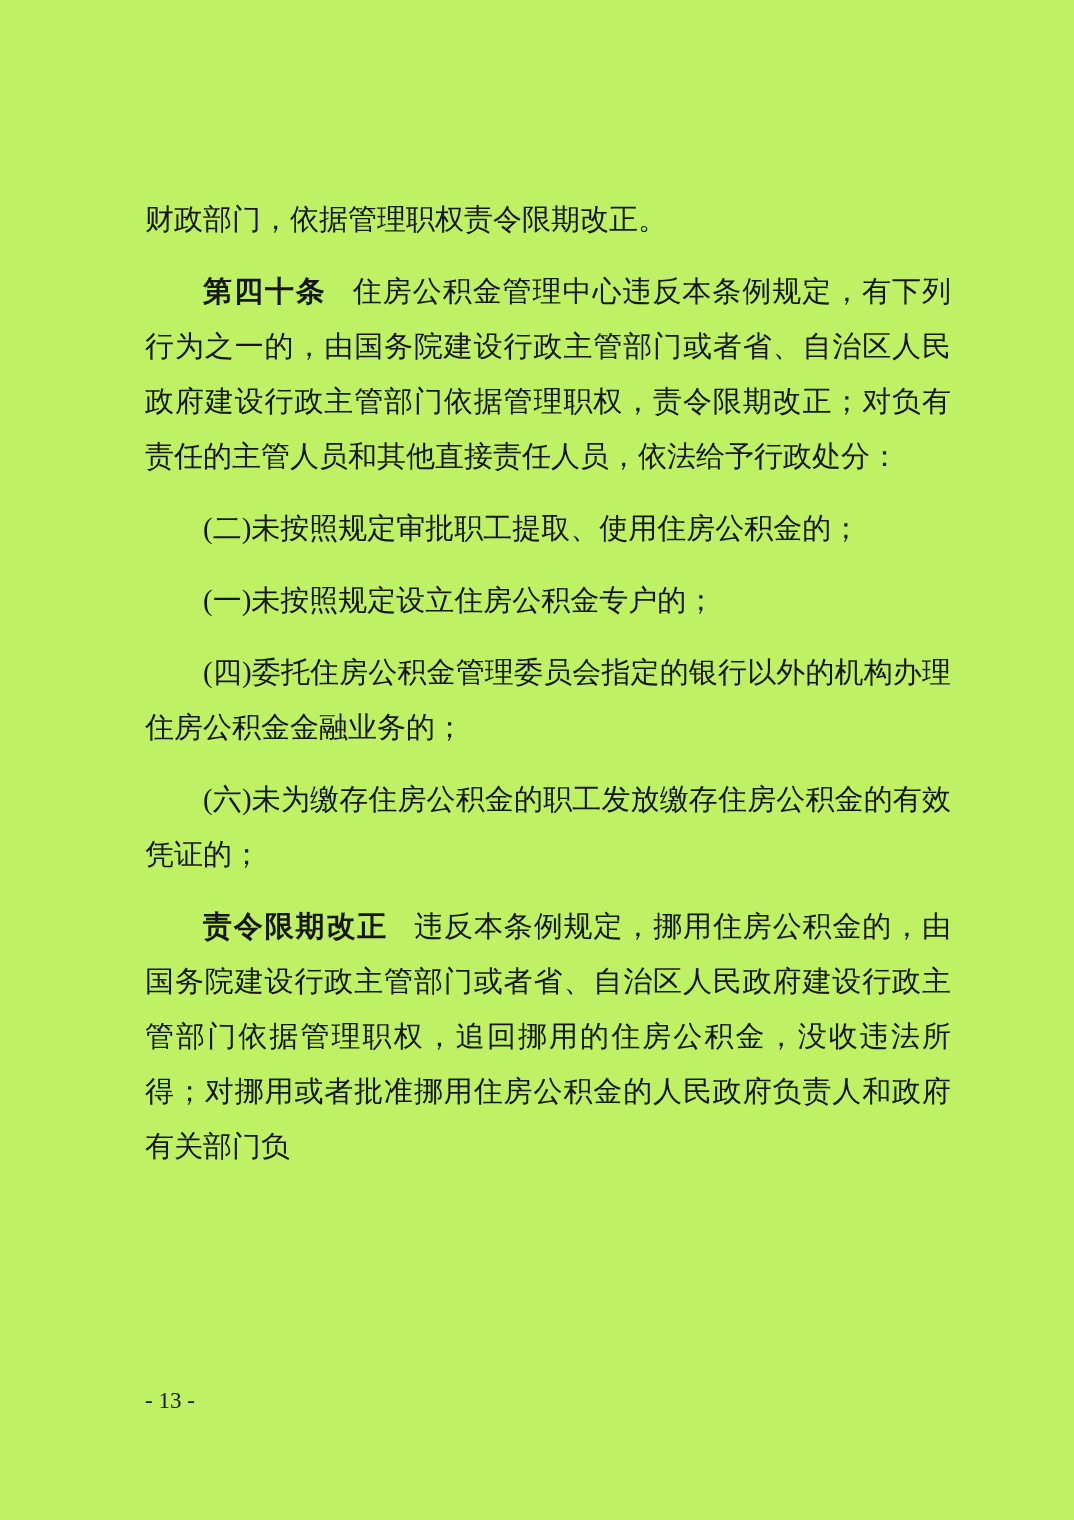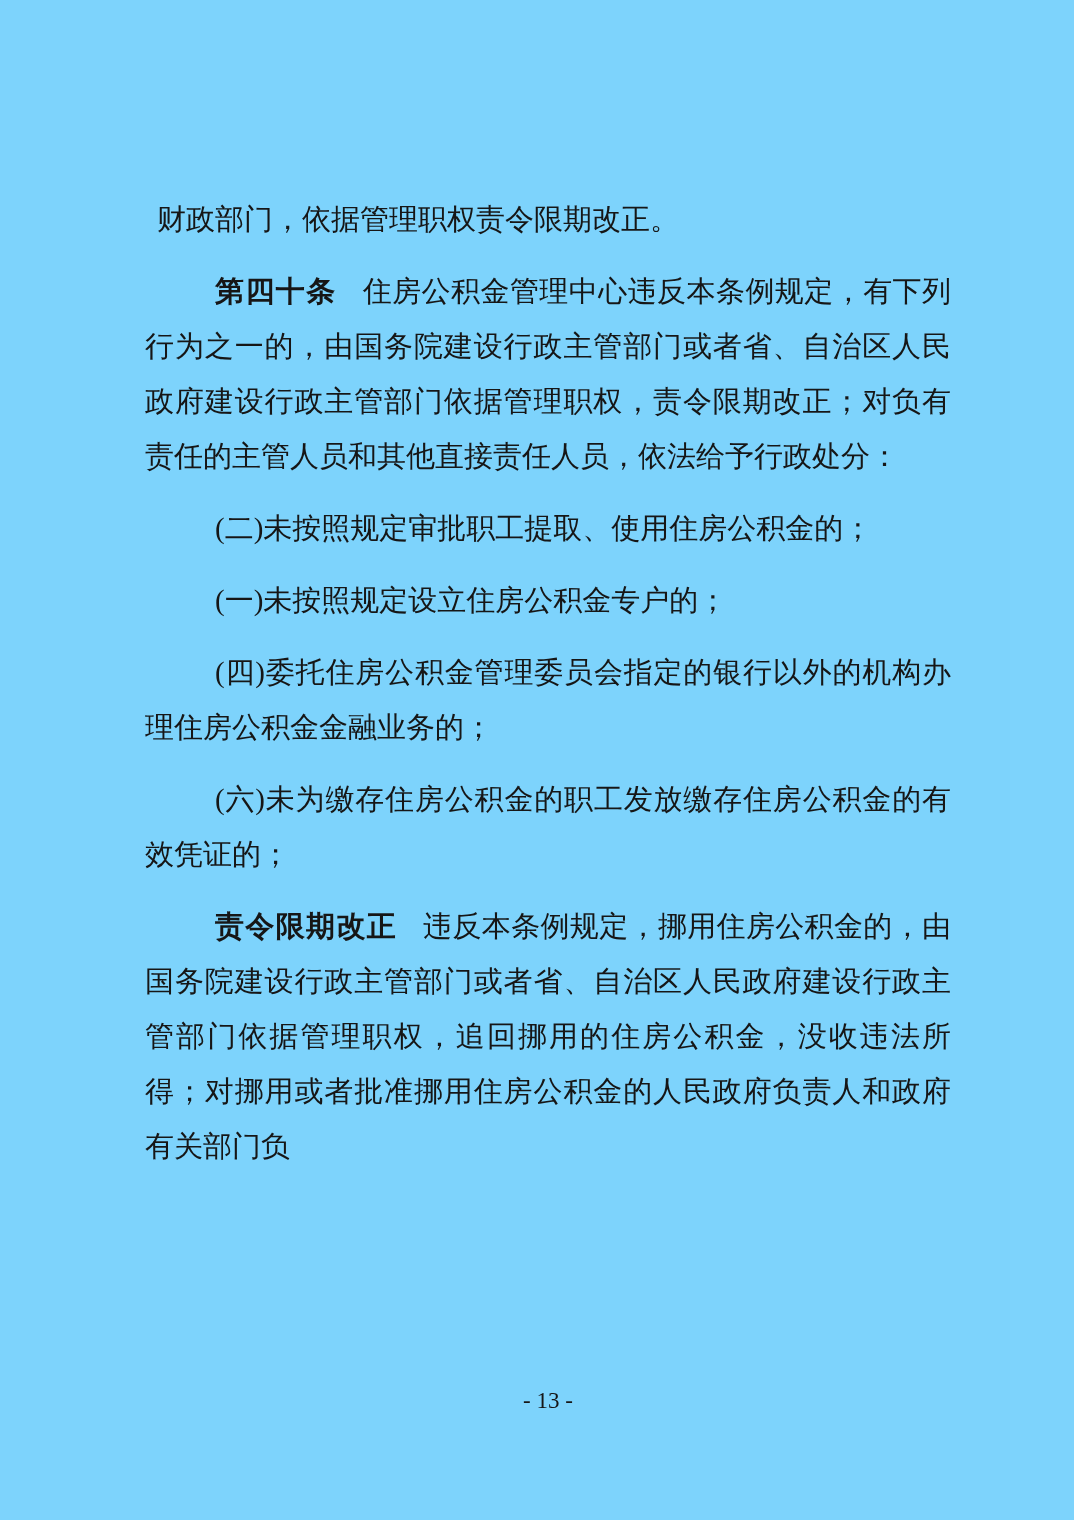--- a/index.html
+++ b/index.html
@@ -4,21 +4,21 @@
 <style>
   html, body {
     margin: 0;
     padding: 0;
     background: #ffffff;
   }
   .page {
     position: relative;
     width: 1074px;
     height: 1520px;
-    background: #7dd3fc;
+    background: #bef264;
     overflow: hidden;
     font-family: "Liberation Serif", "DejaVu Serif", serif;
   }
   .content {
     position: absolute;
     left: 145px;
     top: 192px;
     width: 806px;
   }
   .para {
@@ -30,31 +30,30 @@
     text-justify: inter-ideograph;
     word-break: break-all;
   }
   .para.indent {
     text-indent: 58px;
   }
   .lead {
     font-weight: bold;
     font-family: "Liberation Sans", "DejaVu Sans", sans-serif;
     letter-spacing: 1px;
-    margin-left: 12px;
   }
   .lead:not(:empty) {
     margin-right: 26px;
   }
   .footer {
     position: absolute;
     left: 145px;
     top: 1386px;
     width: 806px;
-    text-align: center;
+    text-align: left;
     font-size: 23px;
     line-height: 30px;
     color: #161616;
   }
 </style>
 </head>
 <body>
 
 <div class="page">
   <div class="content">

